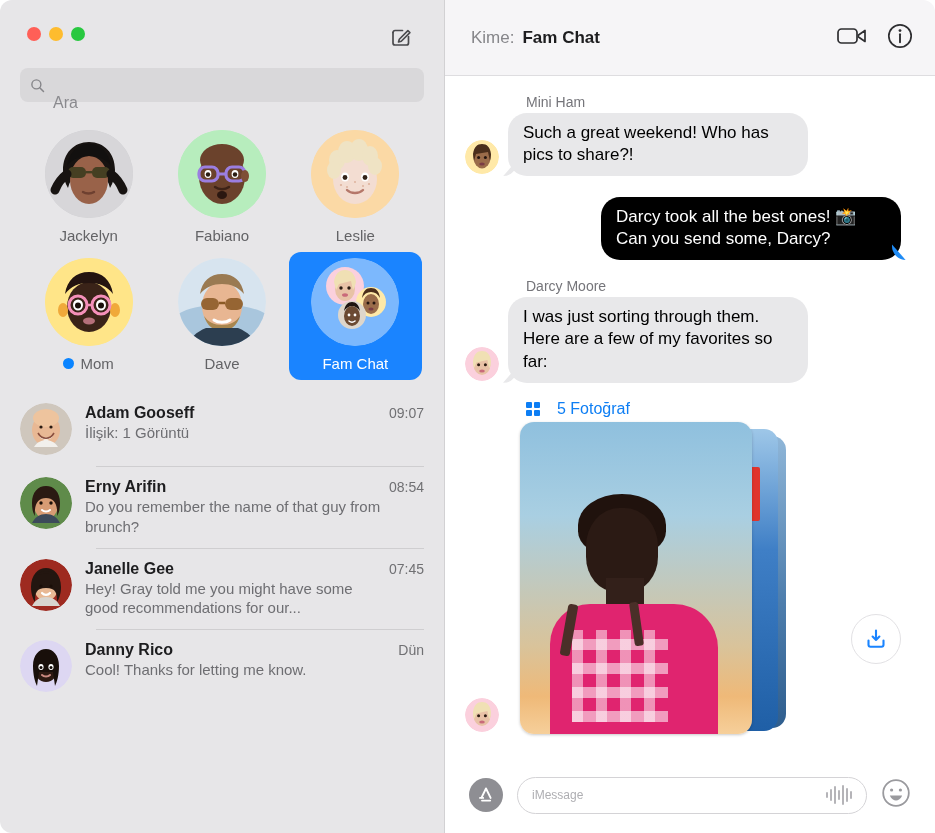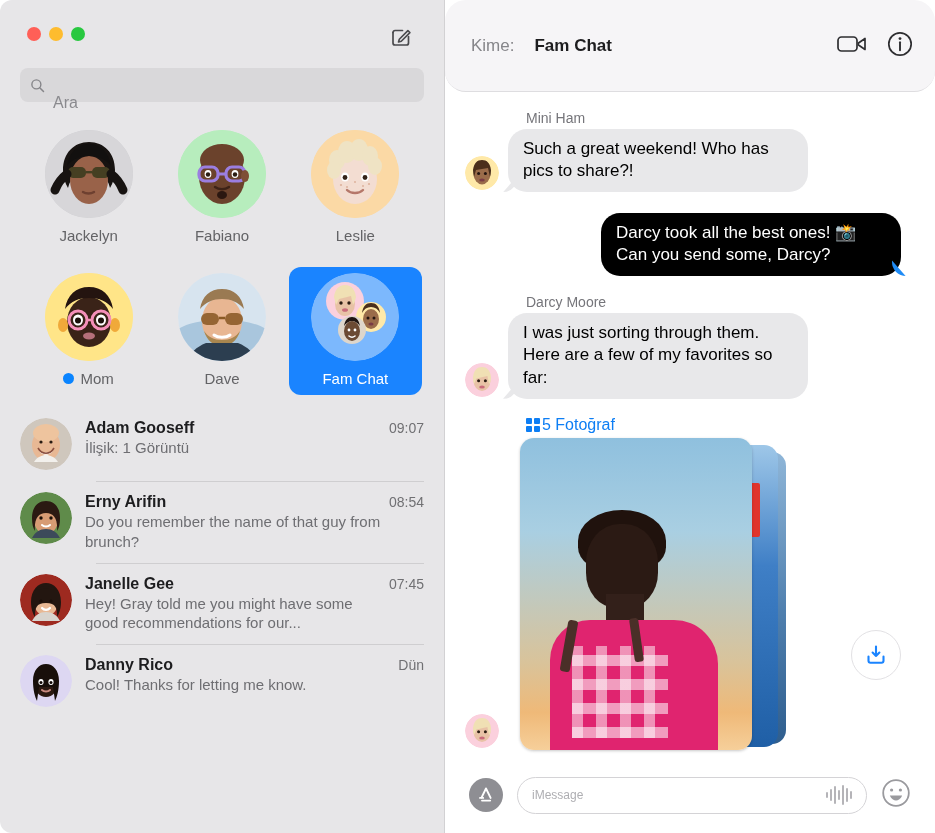--- a/index.html
+++ b/index.html
@@ -49,21 +49,21 @@
   }
   .search-field .ph {
     color: #8a8a8e; font-size: 16px; margin-top: 35px;
   }
 
   
   .pinned {
     padding: 10px 22px 6px 22px;
     display: grid;
     grid-template-columns: repeat(3, 1fr);
-    row-gap: 15px;
+    row-gap: 0;
     flex: none;
   }
   .pin {
     display: flex; flex-direction: column; align-items: center;
     padding: 6px 0 8px 0; border-radius: 12px;
     position: relative;
   }
   .pin.selected { background: #1a84ff; }
   .pin-av {
     width: 88px; height: 88px; border-radius: 50%;
@@ -107,24 +107,24 @@
     font-size: 15px; color: #6e6e72; line-height: 1.32; margin-top: 1px;
     max-width: 300px;
   }
 
   
   .chat {
     flex: 1; height: 833px; background: #ffffff;
     display: flex; flex-direction: column; position: relative;
   }
   .chat-head {
-    height: 92px; flex: none;
+    height: 76px; flex: none;
     background: #f6f5f7;
     border-bottom: 1px solid #dedde0;
-    display: flex; align-items: center; padding: 0 22px 0 26px; gap: 20px; border-radius: 21px;
+    display: flex; align-items: center; padding: 0 22px 0 26px; gap: 8px;
   }
   .to-label { font-size: 17px; color: #86868a; }
   .to-name { font-size: 17px; font-weight: bold; color: #1d1d1f; }
   .head-actions { margin-left: auto; display: flex; align-items: center; gap: 20px; }
 
   .thread {
     flex: 1; overflow: hidden; padding: 12px 34px 0 20px;
     display: flex; flex-direction: column;
   }
   .msg-row { display: flex; align-items: flex-end; gap: 9px; margin-bottom: 7px; }
@@ -149,21 +149,21 @@
     clip-path: polygon(100% 0, 100% 100%, 0 100%);
   }
   .bubble.out::after {
     content: ""; position: absolute; right: -5px; bottom: 0;
     width: 14px; height: 16px; background: #1f8bf5;
     border-bottom-left-radius: 14px;
     clip-path: polygon(0 0, 100% 100%, 0 100%);
   }
 
   .photos-link {
-    display: flex; align-items: center; gap: 2px;
+    display: flex; align-items: center; gap: 17px;
     margin: 10px 0 4px 61px; color: #0d7ef4; font-size: 16px;
   }
   .grid-icon { display: grid; grid-template-columns: 1fr 1fr; gap: 2px; }
   .grid-icon i { width: 6px; height: 6px; background: #0d7ef4; border-radius: 1px; display:block;}
 
   .photo-row { display: flex; align-items: flex-end; gap: 9px; margin-left: 0; }
   .stack { position: relative; width: 300px; height: 320px; margin-left: 12px; }
   .stack .sheet {
     position: absolute; border-radius: 14px; overflow: hidden;
   }

